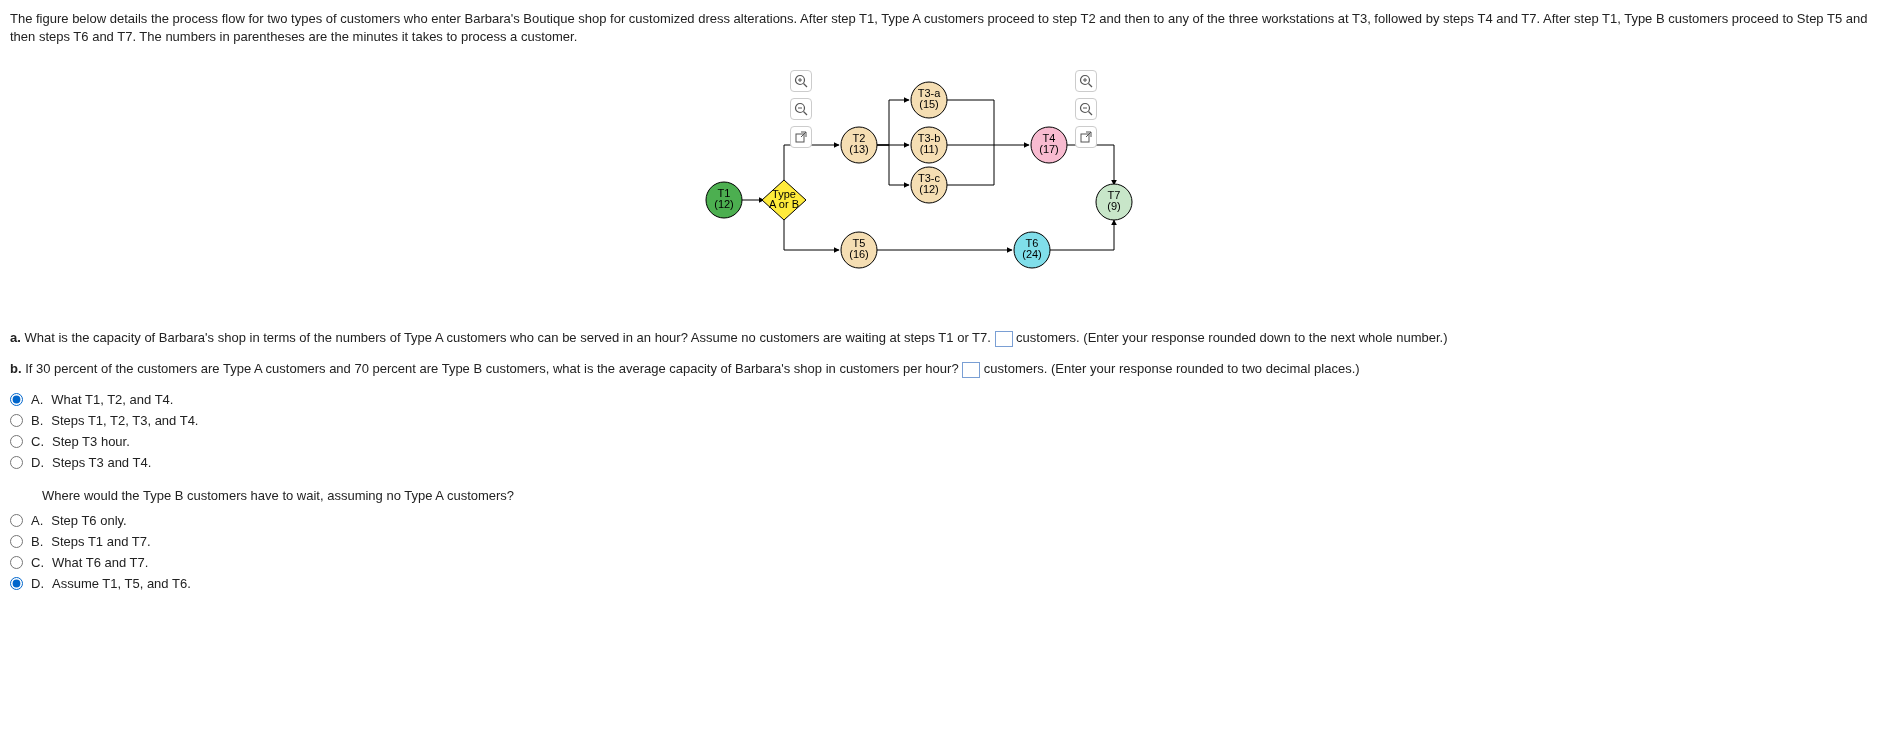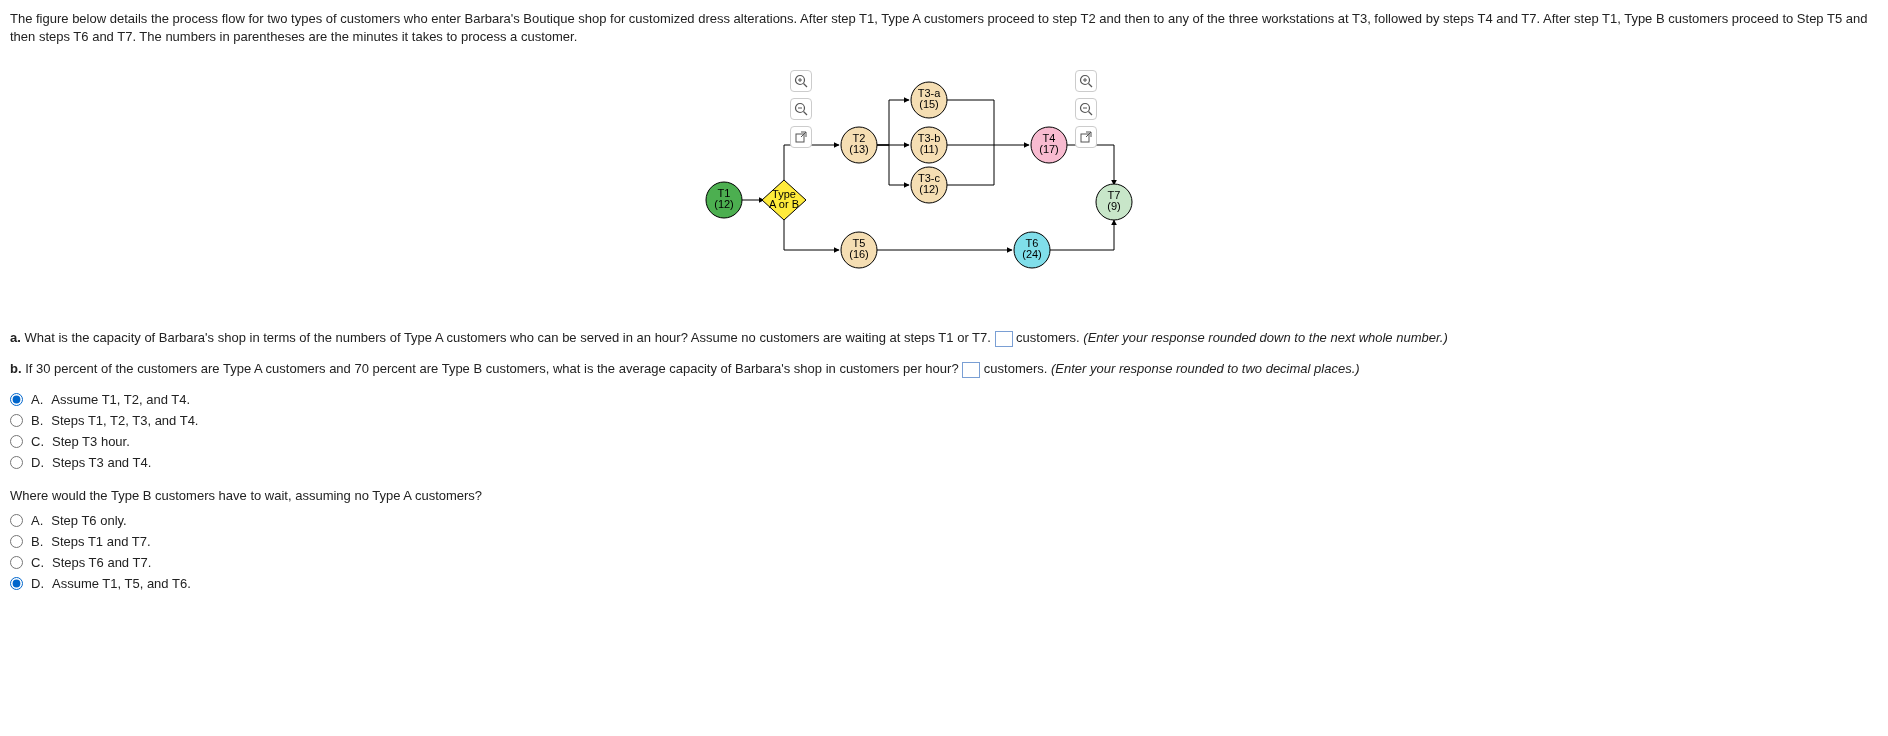--- a/index.html
+++ b/index.html
@@ -8,26 +8,26 @@
     .diagram-area { position: relative; height: 240px; margin: 0 auto 40px; width: 100%; }
     .diagram-svg { display: block; margin: 0 auto; }
     .tool-icons { position: absolute; display: flex; flex-direction: column; gap: 6px; }
     .tool-icons.left { left: 780px; top: 20px; }
     .tool-icons.right { left: 1065px; top: 20px; }
     .tool-icon { width: 22px; height: 22px; border: 1px solid #ccc; border-radius: 4px; display: flex; align-items: center; justify-content: center; background: #fff; cursor: pointer; font-size: 12px; }
     .questions { margin-top: 30px; }
     .q-line { margin-bottom: 14px; }
     .q-line b { font-weight: bold; }
     .input-box { display: inline-block; width: 18px; height: 16px; border: 1px solid #7a9fd4; vertical-align: middle; }
-    .hint { font-style: italic; }
+    .hint { }
     .options { margin: 10px 0 18px 0; }
     .option { display: flex; align-items: center; gap: 8px; margin-bottom: 6px; font-size: 13px; }
     .option input[type="radio"] { accent-color: #0066cc; }
     .option-letter { display: inline-block; }
-    .sub-question { margin-bottom: 10px; }
+    .sub-question { margin-bottom: 10px; margin-left: 32px; }
     .node-text { font-size: 11px; text-anchor: middle; }
   </style>
 </head>
 <body>
 
 <div class="intro">The figure below details the process flow for two types of customers who enter Barbara's Boutique shop for customized dress alterations. After step T1, Type A customers proceed to step T2 and then to any of the three workstations at T3, followed by steps T4 and T7. After step T1, Type B customers proceed to Step T5 and then steps T6 and T7. The numbers in parentheses are the minutes it takes to process a customer.</div>
 
 <div class="diagram-area">
   <svg class="diagram-svg" width="1000" height="240" viewBox="0 0 520 240">
     <defs>
@@ -157,21 +157,21 @@
 
   <div class="q-line">
     <b>b.</b><span> If 30 percent of the customers are Type A customers and 70 percent are Type B customers, what is the average capacity of Barbara's shop in customers per hour? </span><span class="input-box"></span><span> customers. </span><span class="hint">(Enter your response rounded to two decimal places.)</span>
   </div>
 
 
   <div class="options" id="optionsC">
       <div class="option">
         <input type="radio" name="qc" checked="" style="">
         <span class="option-letter">A.</span>
-        <span>Assume T1, T2, and T4.</span>
+        <span>What T1, T2, and T4.</span>
       </div>
       <div class="option">
         <input type="radio" name="qc" style="">
         <span class="option-letter">B.</span>
         <span>Steps T1, T2, T3, and T4.</span>
       </div>
       <div class="option">
         <input type="radio" name="qc" style="">
         <span class="option-letter">C.</span>
         <span>Step T3 hour.</span>
@@ -192,21 +192,21 @@
         <span>Step T6 only.</span>
       </div>
       <div class="option">
         <input type="radio" name="qd" style="">
         <span class="option-letter">B.</span>
         <span>Steps T1 and T7.</span>
       </div>
       <div class="option">
         <input type="radio" name="qd" style="">
         <span class="option-letter">C.</span>
-        <span>Steps T6 and T7.</span>
+        <span>What T6 and T7.</span>
       </div>
       <div class="option">
         <input type="radio" name="qd" checked="" style="">
         <span class="option-letter">D.</span>
         <span>Assume T1, T5, and T6.</span>
       </div>
     </div>
 </div>
 
 </body></html>

